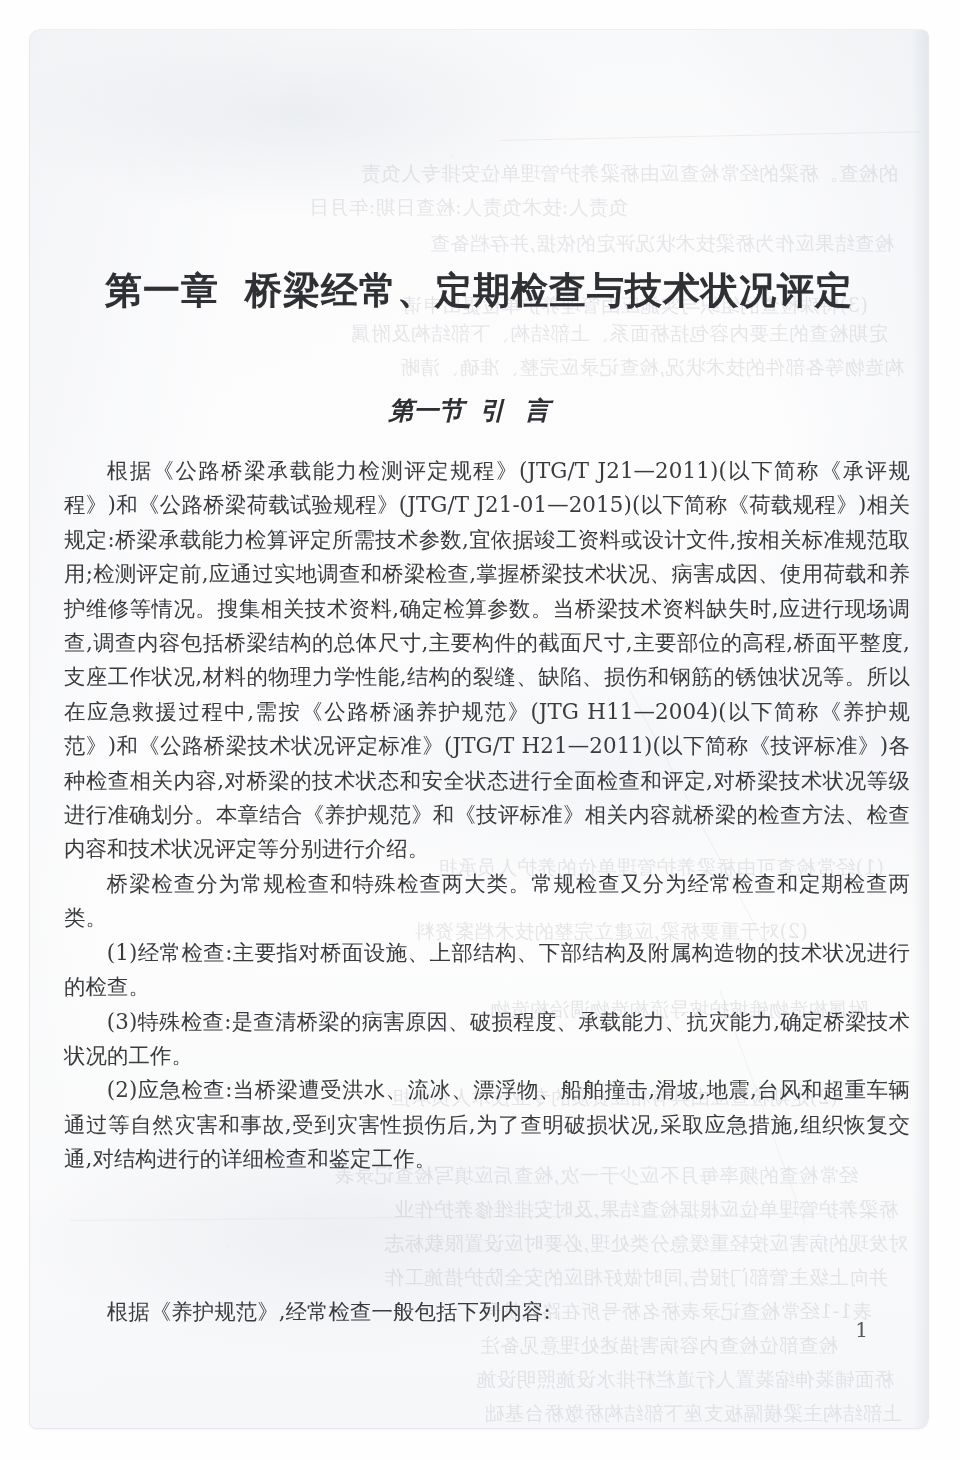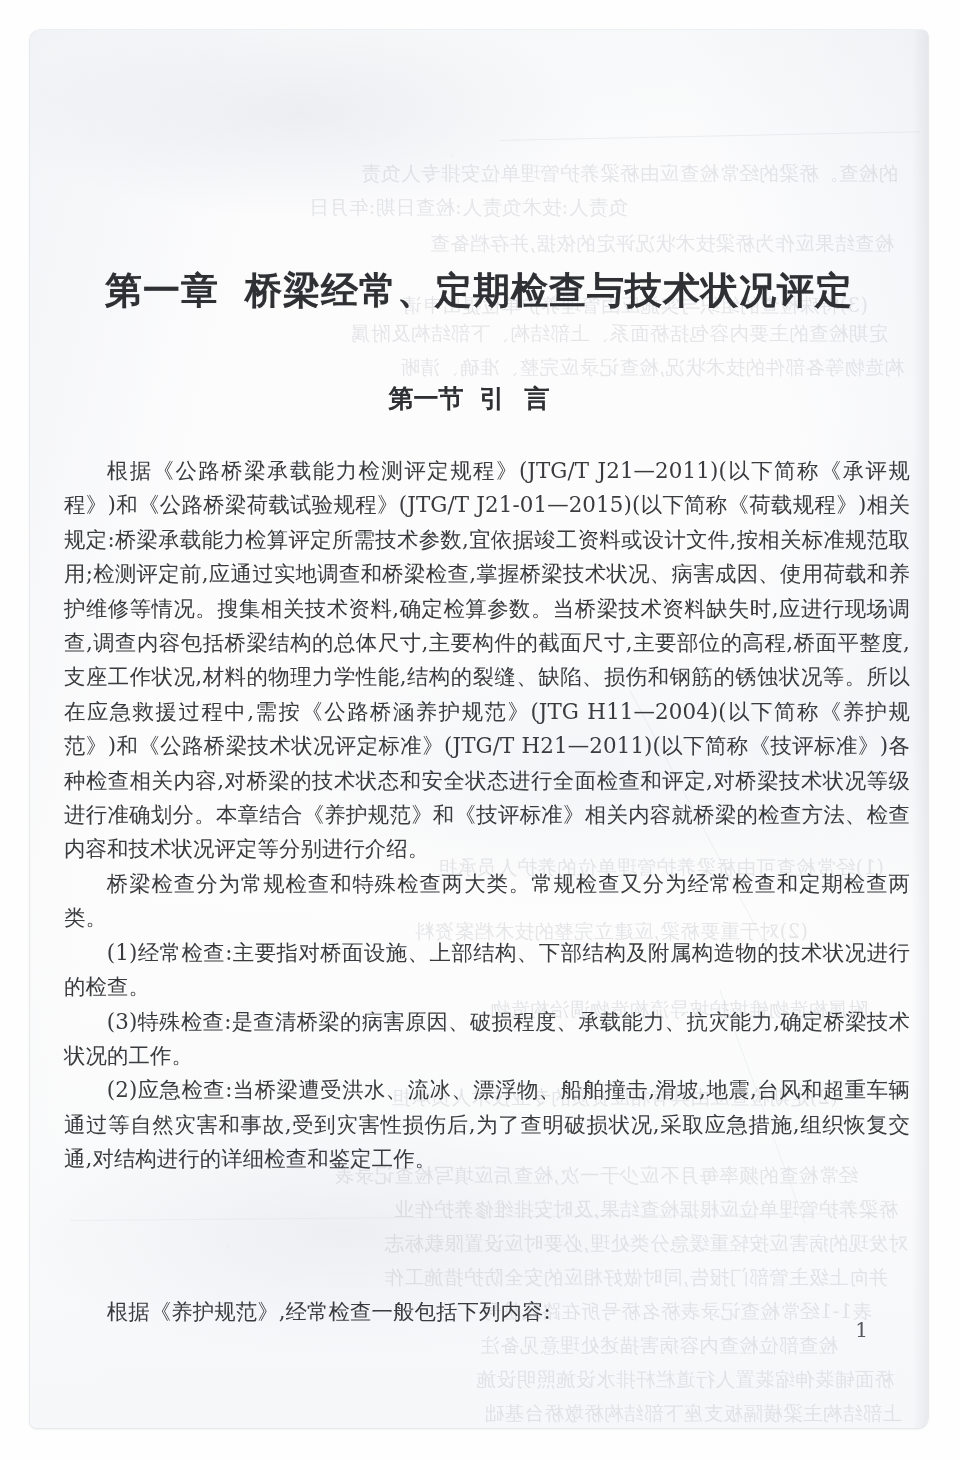--- a/index.html
+++ b/index.html
@@ -128,21 +128,21 @@
     text-align: center;
     font-family: "DejaVu Serif", "Liberation Serif", serif;
     font-weight: 700;
     font-size: 25px;
     color: #2f3033;
     white-space: nowrap;
     text-shadow: 0 0 0.6px rgba(60,62,66,0.4);
   }
   .section-title .sp1 { display: inline-block; width: 16px; }
   .section-title .sp2 { display: inline-block; width: 10px; }
-  #section-1-title { top: 352px; }
+  #section-1-title { top: 364px; font-style: italic; }
   #section-2-title { top: 1209px; }
   #section-1-title .lbl,
   #section-2-title .lbl { letter-spacing: 0px; }
   #section-1-title .nm { letter-spacing: 20px; }
   #section-2-title .nm { letter-spacing: 13px; }
 
   .body-text {
     position: absolute;
     left: 8px;
     width: 846px;

